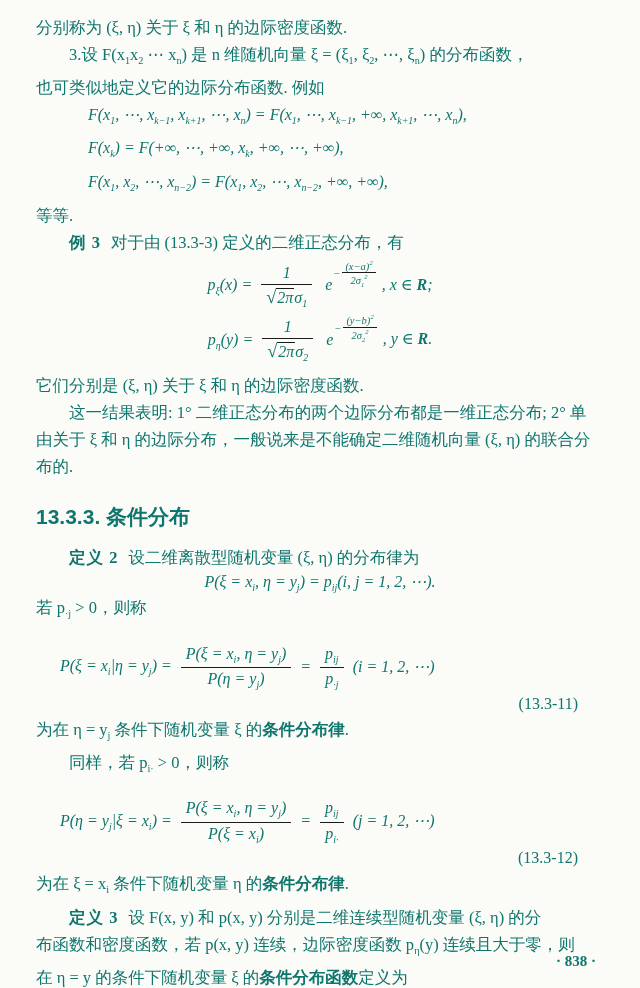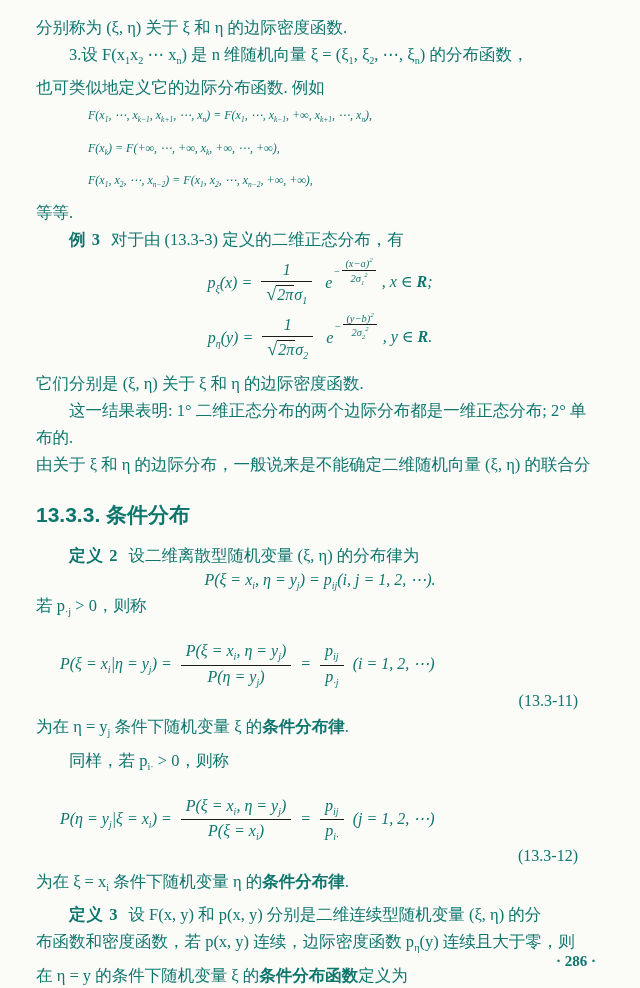--- a/index.html
+++ b/index.html
@@ -10,21 +10,21 @@
     font-family:"Liberation Serif","DejaVu Serif",serif;
     font-size:16.5px;
   }
   p{margin:0;}
   .t{line-height:27px;}
   .ind{text-indent:2em;}
   .lbl{font-weight:bold; letter-spacing:1px; margin-right:10px;text-align:right;}
   .bold{font-weight:bold;}
   
   .m{font-style:italic;}
-  .disp{line-height:26px; margin:1px 0 1px 52px; font-size:12px; white-space:nowrap;}
+  .disp{line-height:26px; margin:1px 0 1px 52px; font-size:16px; white-space:nowrap;}
   .disp2{margin:16px 0 0 24px; font-size:16px; white-space:nowrap;}
   .disp-center{text-align:center; margin:7px 0; font-size:16px; white-space:nowrap;}
   .eqnum{font-style:normal; text-align:right; padding-right:26px; line-height:24px; font-size:16px;}
   sub{font-size:0.62em;}
   sup{font-size:0.62em;}
   
   .frac{display:inline-block; vertical-align:middle; text-align:center; margin:0 5px;}
   .frac .num{display:block; border-bottom:1.4px solid #1b1b1b; padding:0 5px 1px 5px; line-height:1.25;}
   .frac .den{display:block; padding:1px 5px 0 5px; line-height:1.25;}
   .frac.sm{font-size:10.5px; margin:0 2px;}
@@ -85,22 +85,22 @@
         <span class="frac sm">
           <span class="num">(y−b)<sup>2</sup></span>
           <span class="den">2σ<sub>2</sub><sup>2</sup></span>
         </span>
       </span>
     <span>,   y ∈ </span><b>R</b><span>.</span>
   </div>
 
   <p class="t">它们分别是 (ξ, η) 关于 ξ 和 η 的边际密度函数.</p>
   <p class="t ind">这一结果表明: 1° 二维正态分布的两个边际分布都是一维正态分布; 2° 单</p>
+  <p class="t">由关于 ξ 和 η 的边际分布，一般说来是不能确定二维随机向量 (ξ, η) 的联合分</p>
   <p class="t">布的.</p>
-  <p class="t">由关于 ξ 和 η 的边际分布，一般说来是不能确定二维随机向量 (ξ, η) 的联合分</p>
 
   <div class="heading">13.3.3. 条件分布</div>
 
   <p class="t ind"><b class="lbl">定义 2</b><span>设二维离散型随机变量 (ξ, η) 的分布律为</span></p>
   <div class="disp-center m" style="margin:1px 0;">P(ξ = x<sub>i</sub>, η = y<sub>j</sub>) = p<sub>ij</sub>(i, j = 1, 2, ⋯).</div>
   <p class="t">若 p<sub>·j</sub> &gt; 0，则称</p>
 
   <div class="disp2 m">
     <span>P(ξ = x<sub>i</sub>|η = y<sub>j</sub>) =</span>
     <span class="frac"><span class="num">P(ξ = x<sub>i</sub>, η = y<sub>j</sub>)</span><span class="den">P(η = y<sub>j</sub>)</span></span>
@@ -130,14 +130,14 @@
 
   <div class="m" style="font-size:16px; white-space:nowrap;">
     <div style="margin:4px 0 2px 78px;">
       <span>F<sub>ξ|η</sub>(x | y) =</span>
       <span class="lim"><span class="w">lim</span><span class="s">Δy→+0</span></span>
       <span>P(ξ &lt; x|y ≤ η &lt; y + Δy)</span>
     </div>
 
   </div>
 
-  <div class="footer">· 286 ·</div>
+  <div class="footer">· 838 ·</div>
 </div>
 
 </body></html>

